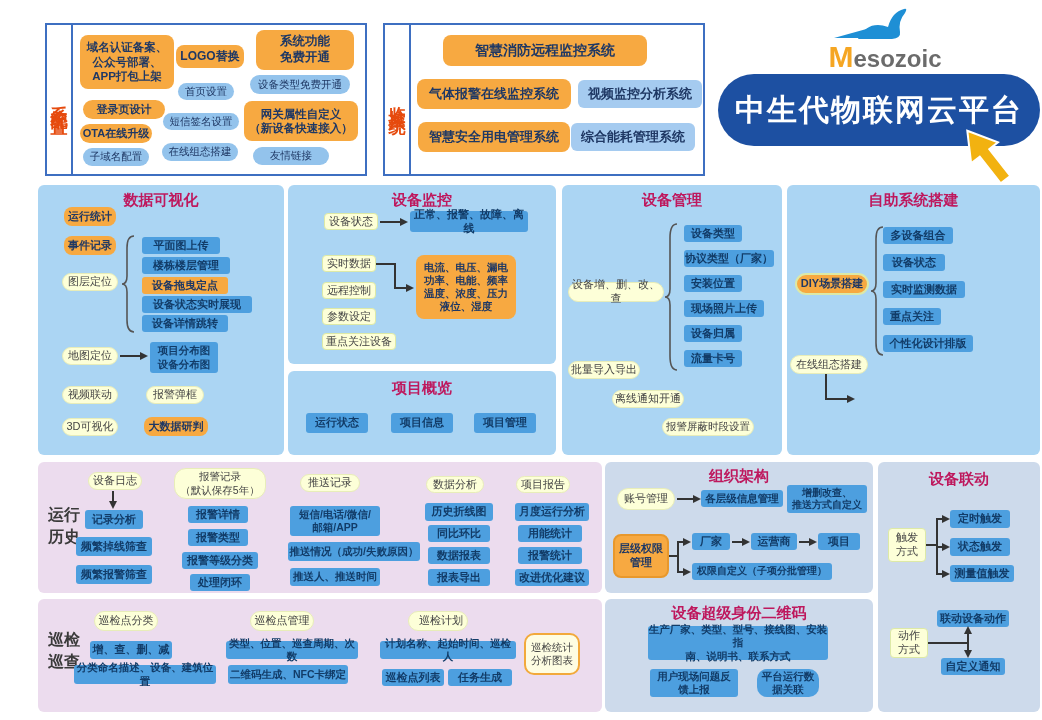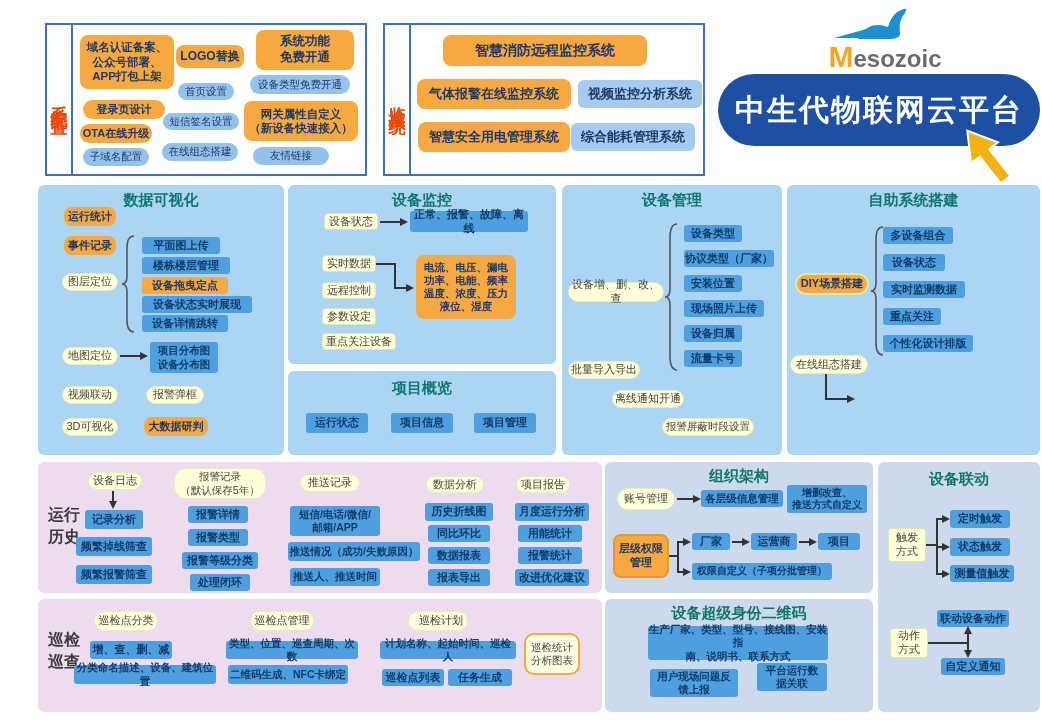--- a/index.html
+++ b/index.html
@@ -6,21 +6,21 @@
   #stage{position:relative;width:1042px;height:720px;background:#fff;overflow:hidden;
          font-family:"Liberation Sans","DejaVu Sans",sans-serif;color:#222;}
   .abs{position:absolute;box-sizing:border-box;}
   .panel-outline{background:#fff;border:2px solid #3e6fc1;}
   .panel-blue{background:#abd5f3;border-radius:6px;}
   .panel-pink{background:#ecdcee;border-radius:6px;}
   .panel-gray{background:#cddaeb;border-radius:6px;}
   .vlabel{writing-mode:vertical-rl;text-orientation:upright;font-weight:bold;font-size:17px;
           color:#e64a0d;display:flex;align-items:center;justify-content:center;
           border-right:2px solid #3e6fc1;letter-spacing:4px;}
-  .ptitle{position:absolute;left:0;right:0;text-align:center;font-weight:bold;font-size:15px;color:#0f766e;}
+  .ptitle{position:absolute;left:0;right:0;text-align:center;font-weight:bold;font-size:15px;color:#be185d;}
   .box{display:flex;align-items:center;justify-content:center;text-align:center;
        white-space:pre-line;line-height:1.25;box-sizing:border-box;position:absolute;}
   .orange{background:#f7a941;border-radius:8px;color:#1f3864;font-weight:bold;font-size:11px;}
   .orange-pill{background:#f7a941;border-radius:11px;color:#1f3864;font-weight:bold;font-size:11px;}
   .blue-node{background:#4d9fdf;border-radius:3px;color:#123c68;font-weight:bold;font-size:11px;}
   .blue-pill{background:#93c3ec;border-radius:11px;color:#1f3864;font-size:10.5px;}
   .lblue-rect{background:#a5cbf0;border-radius:6px;color:#1f3864;font-weight:bold;font-size:13px;}
   .cream{background:#fdffd8;border:1px solid #dde9a6;border-radius:4px;color:#444;font-size:11px;}
   .cream-pill{background:#fdffd8;border:1px solid #e8edb9;border-radius:12px;color:#444;font-size:11px;}
   .cream-ob{background:#fefde2;border:2px solid #f2a93b;border-radius:10px;color:#444;font-size:10.5px;}
@@ -242,21 +242,21 @@
     <div class="box blue-node" style="left:213px;top:71px;width:42px;height:17px;">项目</div>
     <div class="box blue-node" style="left:87px;top:101px;width:140px;height:17px;font-size:10px;">权限自定义（子项分批管理）</div>
   </div>
 
   <div class="abs panel-gray" style="left:605px;top:599px;width:268px;height:113px;">
     <div class="ptitle" style="top:5px;">设备超级身份二维码</div>
     <div class="box blue-node" style="left:43px;top:27px;width:180px;height:34px;font-size:10.5px;font-weight:bold;">生产厂家、类型、型号、接线图、安装指
 南、说明书、联系方式</div>
     <div class="box blue-node" style="left:45px;top:70px;width:88px;height:28px;font-size:10.5px;">用户现场问题反
 馈上报</div>
-    <div class="box blue-node" style="left:152px;top:64px;width:70px;height:28px;font-size:10.5px;">平台运行数
+    <div class="box blue-node" style="left:152px;top:70px;width:62px;height:28px;font-size:10.5px;border-radius:10px;">平台运行数
 据关联</div>
   </div>
 
   <div class="abs panel-gray" style="left:878px;top:462px;width:162px;height:250px;">
     <div class="ptitle" style="top:8px;">设备联动</div>
     <div class="box cream" style="left:10px;top:66px;width:38px;height:34px;">触发
 方式</div>
     <div class="lineh" style="left:48px;top:82px;width:10px;"></div>
     <div class="linev" style="left:58px;top:56px;height:57px;"></div>
     <div class="lineh" style="left:58px;top:56px;width:6px;"></div>

